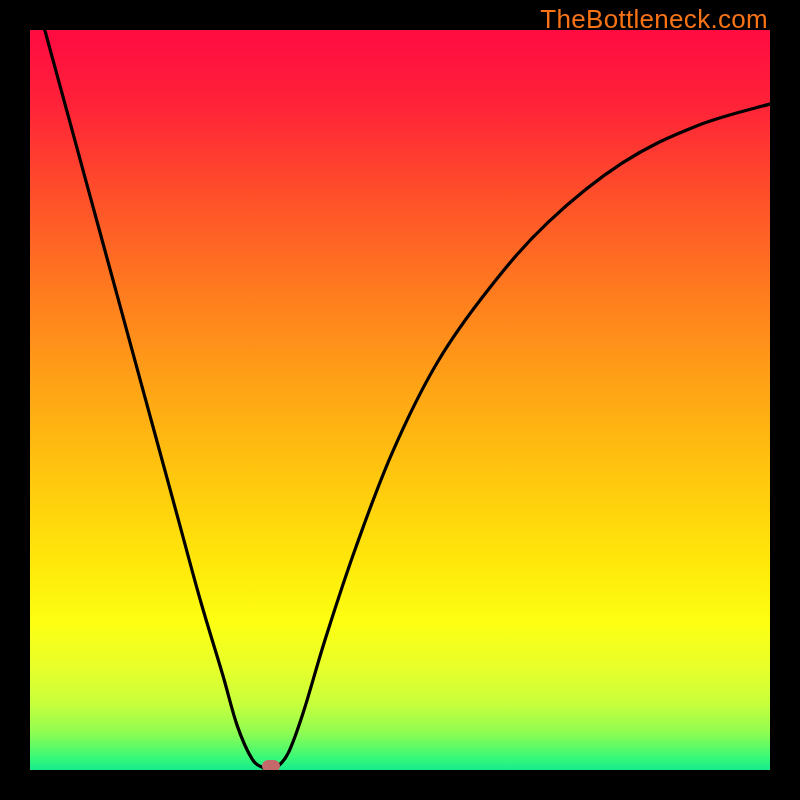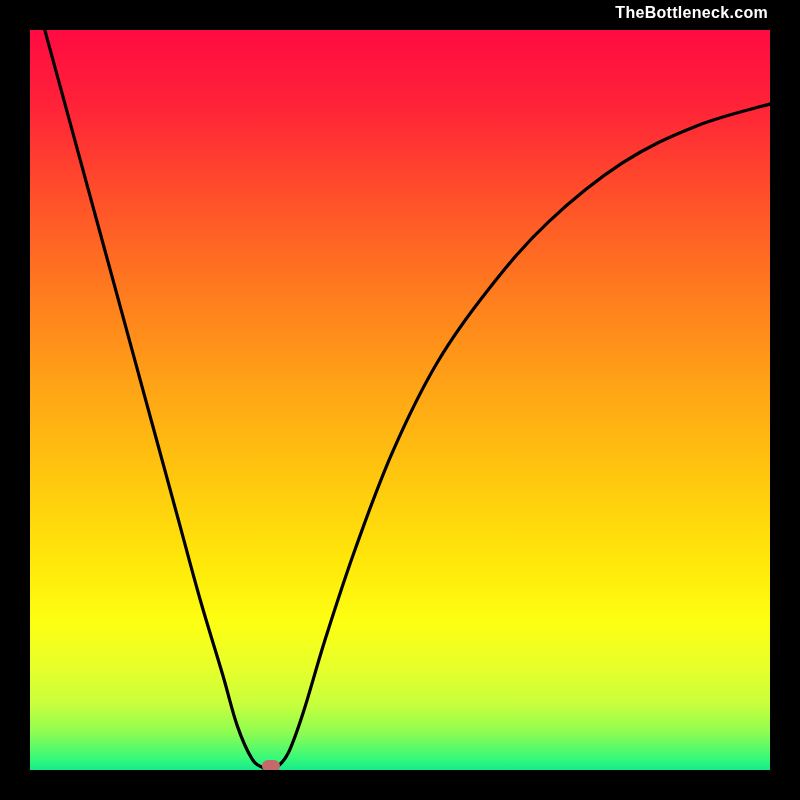--- a/index.html
+++ b/index.html
@@ -27,23 +27,23 @@
   }
   .plot-area svg {
     display: block;
     width: 740px;
     height: 740px;
   }
   .watermark {
     position: absolute;
     top: 4px;
     right: 32px;
-    color: #ffffff;
-    font-size: 16px;
-    font-weight: 700;
+    color: #f97316;
+    font-size: 26px;
+    font-weight: 400;
     letter-spacing: 0.3px;
     user-select: none;
   }
   .marker {
     position: absolute;
     width: 18px;
     height: 12px;
     background: #c46a6a;
     border-radius: 6px;
     transform: translate(-50%, -50%);

